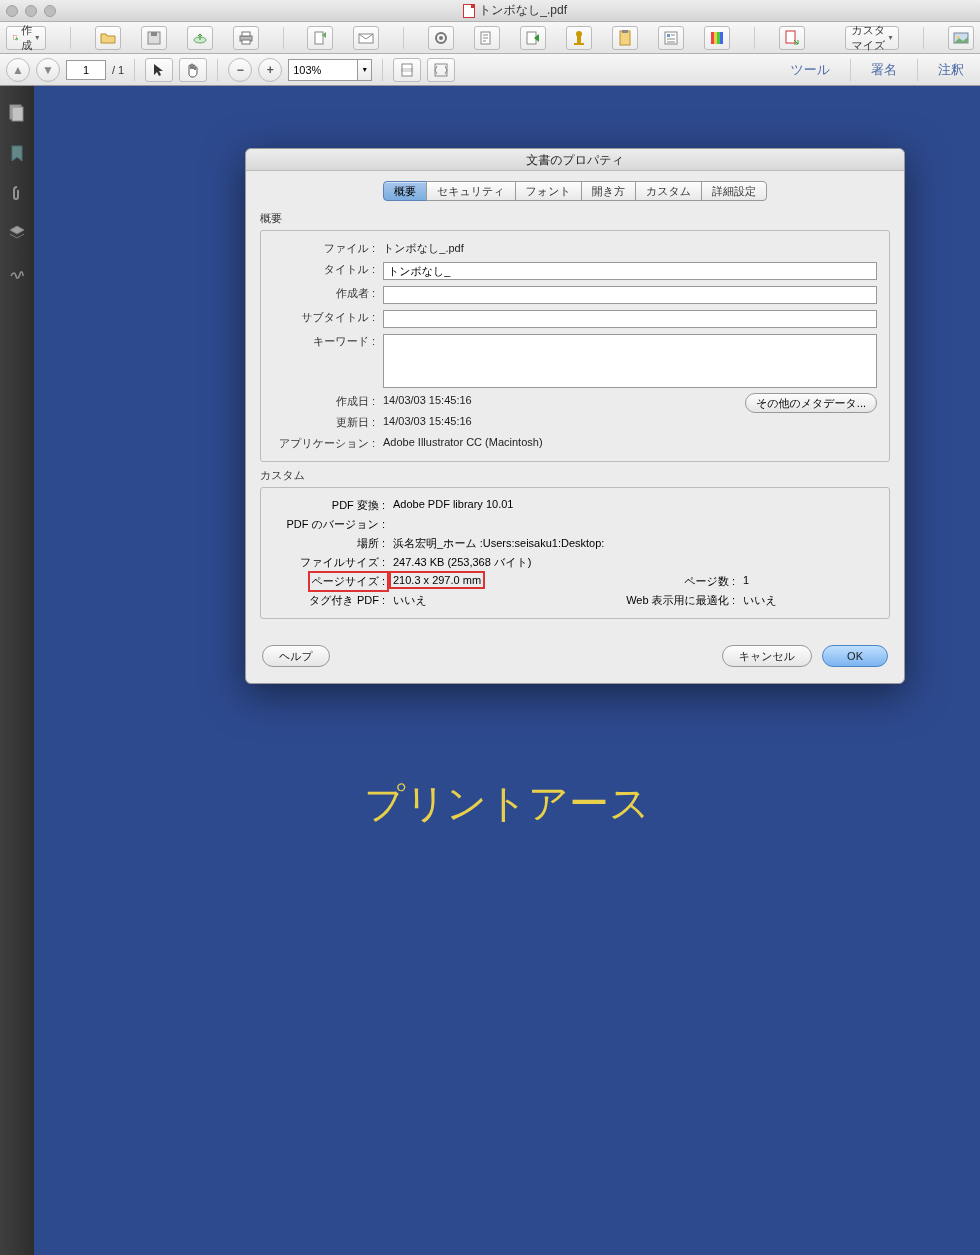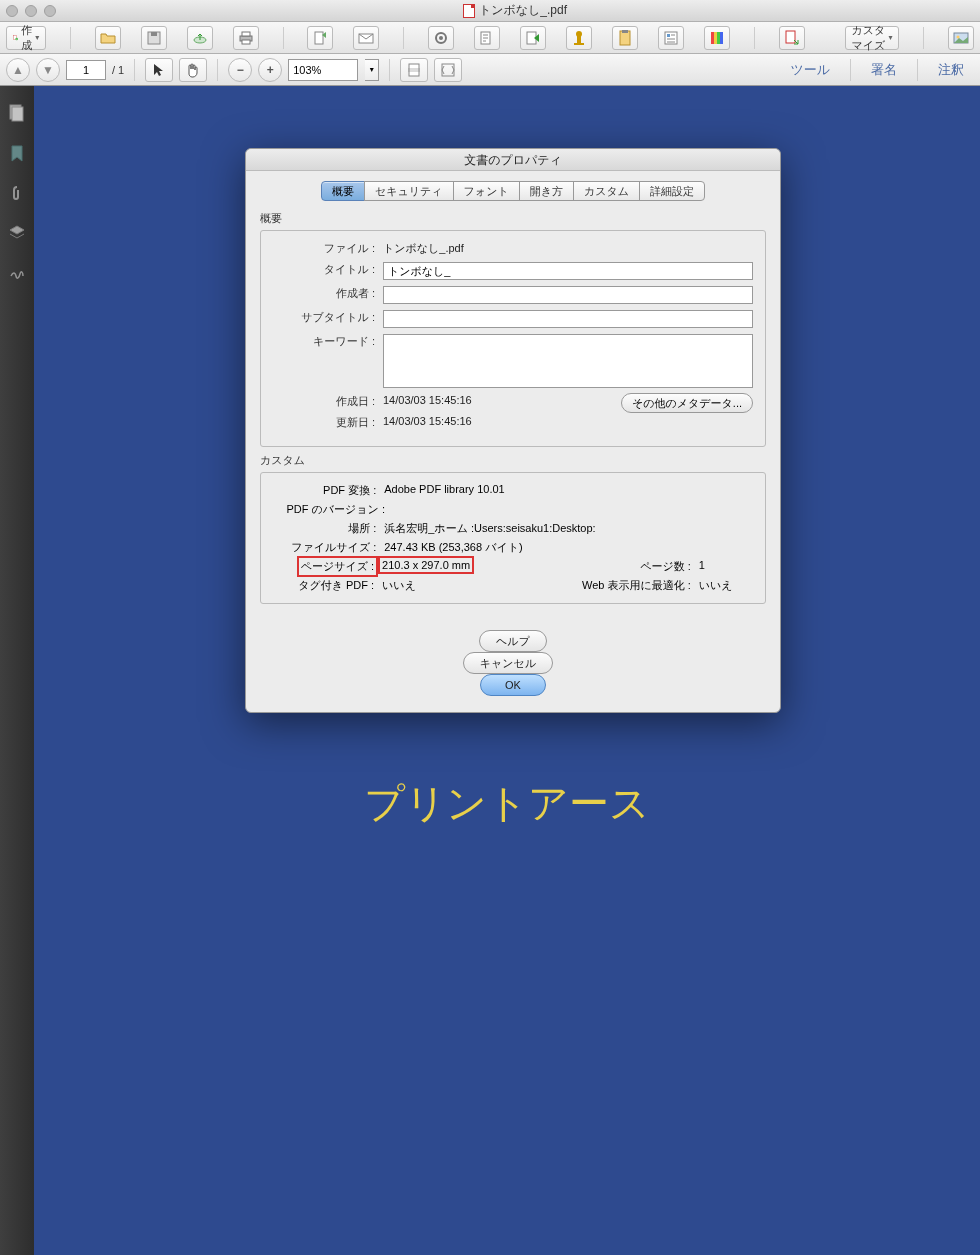--- a/index.html
+++ b/index.html
@@ -32,21 +32,21 @@
 
 
 .sidebar { position:absolute; left:0; top:86px; bottom:0; width:34px; background:linear-gradient(90deg,#3f3f3f,#2d2d2d); display:flex; flex-direction:column; align-items:center; padding-top:18px; gap:22px;}
 .side-ic { width:18px;height:18px;opacity:.7;}
 
 
 .doc-area { position:absolute; left:34px; top:86px; right:0; bottom:0; background:#2e4a8f; display:flex; flex-direction:column; align-items:center;}
 .page-text { color:#e8d04a; font-size:40px; margin-top:690px; font-weight:300;}
 
 
-.dialog { position:absolute; left:245px; top:148px; width:536px; background:#ececec; border:1px solid #999; border-radius:6px; box-shadow:0 10px 40px rgba(0,0,0,.5);}
+.dialog { position:absolute; left:245px; top:148px; width:660px; background:#ececec; border:1px solid #999; border-radius:6px; box-shadow:0 10px 40px rgba(0,0,0,.5);}
 .dlg-title { height:22px; background:linear-gradient(#ededed,#d8d8d8); border-bottom:1px solid #bbb; border-radius:6px 6px 0 0; text-align:center; font-size:12px; line-height:22px; color:#222;}
 .dlg-body { padding:10px 14px 14px;}
 .tabs { display:flex; justify-content:center; margin-bottom:10px;}
 .tab { height:20px; padding:0 10px; font-size:11px; border:1px solid #999; background:linear-gradient(#fdfdfd,#e8e8e8); display:flex; align-items:center; color:#333; margin-left:-1px;}
 .tab:first-child{border-radius:4px 0 0 4px; margin-left:0;}
 .tab:last-child{border-radius:0 4px 4px 0;}
 .tab.active { background:linear-gradient(#a8c7ec,#7badde); border-color:#5a82b8; color:#000; box-shadow:inset 0 1px 0 rgba(255,255,255,.5);}
 
 .section-label { font-size:11px; color:#333; margin:6px 0 4px;}
 .group { border:1px solid #bbb; background:#ececec; border-radius:3px; padding:10px 12px; position:relative;}
@@ -57,21 +57,21 @@
 .row textarea.tf { flex:1; height:54px; border:1px solid #999; background:#fff; padding:2px 4px; font-size:11px; resize:none;}
 .meta-btn { position:absolute; right:12px; top:162px; height:20px; padding:0 10px; border:1px solid #999; border-radius:10px; background:linear-gradient(#fdfdfd,#e5e5e5); font-size:11px;}
 
 .row2col { display:flex; font-size:11px; margin-bottom:4px;}
 .row2col .c1 { width:120px; text-align:right; padding-right:8px;}
 .row2col .c2 { width:220px;}
 .row2col .c3 { width:130px; text-align:right; padding-right:8px;}
 .row2col .c4 { width:60px;}
 .highlight-box { border:2px solid #d33; padding:1px 2px; margin:-3px -4px;}
 
-.dlg-footer { display:flex; padding:12px 16px 16px; align-items:center;flex-direction:column;}
+.dlg-footer { display:flex; padding:12px 16px 16px; align-items:center;}
 .btn { height:22px; padding:0 16px; border:1px solid #999; border-radius:11px; background:linear-gradient(#fdfdfd,#e5e5e5); font-size:11px; color:#222;}
 .btn.primary { background:linear-gradient(#bfe0ff,#7db4ef); border-color:#4f85c4; padding:0 24px;}
 
 
 .svg-plus::before{content:"+";font-weight:bold;color:#555;}
 .svg-minus::before{content:"−";font-weight:bold;color:#555;}
 </style>
 </head>
 <body>
 
@@ -220,21 +220,21 @@
       </svg>
     </div>
   <div class="tb-btn icon-only">
       <svg class="ic" viewBox="0 0 16 16">
         <path d="M4 8V4a1 1 0 012 0v3V3a1 1 0 012 0v4V4a1 1 0 012 0v4V6a1 1 0 012 0v5c0 2-2 4-4 4H7c-2 0-3-2-3-3z" fill="#fff" stroke="#555"></path>
       </svg>
     </div>
   <div class="sep"></div>
   <div class="nav-circ svg-minus"></div>
   <div class="nav-circ svg-plus"></div>
-  <div style="display:flex;gap:7px;">
+  <div style="display:flex;">
     <div class="zoom-box">
         <span>103%</span>
       </div>
     <div class="zoom-drop">
         <span>▾</span>
       </div>
   </div>
   <div class="sep"></div>
   <div class="tb-btn icon-only">
       <svg class="ic" viewBox="0 0 16 16">
@@ -315,20 +315,24 @@
           <textarea class="tf" style=""></textarea>
         </div>
       <div class="row">
           <div class="label">作成日 :</div>
           <div class="val">14/03/03 15:45:16</div>
         </div>
       <button class="meta-btn">その他のメタデータ...</button>
       <div class="row">
           <div class="label">更新日 :</div>
           <div class="val">14/03/03 15:45:16</div>
+        </div>
+      <div class="row" style="margin-bottom:0;">
+          <div class="label">アプリケーション :</div>
+          <div class="val">Adobe Illustrator CC (Macintosh)</div>
         </div>
     </div>
 
     <div class="section-label">カスタム</div>
     <div class="group" style="padding:10px 12px 10px;">
       <div class="row2col">
           <div class="c1">PDF 変換 :</div>
           <div class="c2" style="width:400px;">Adobe PDF library 10.01</div>
         </div>
       <div class="row2col">

